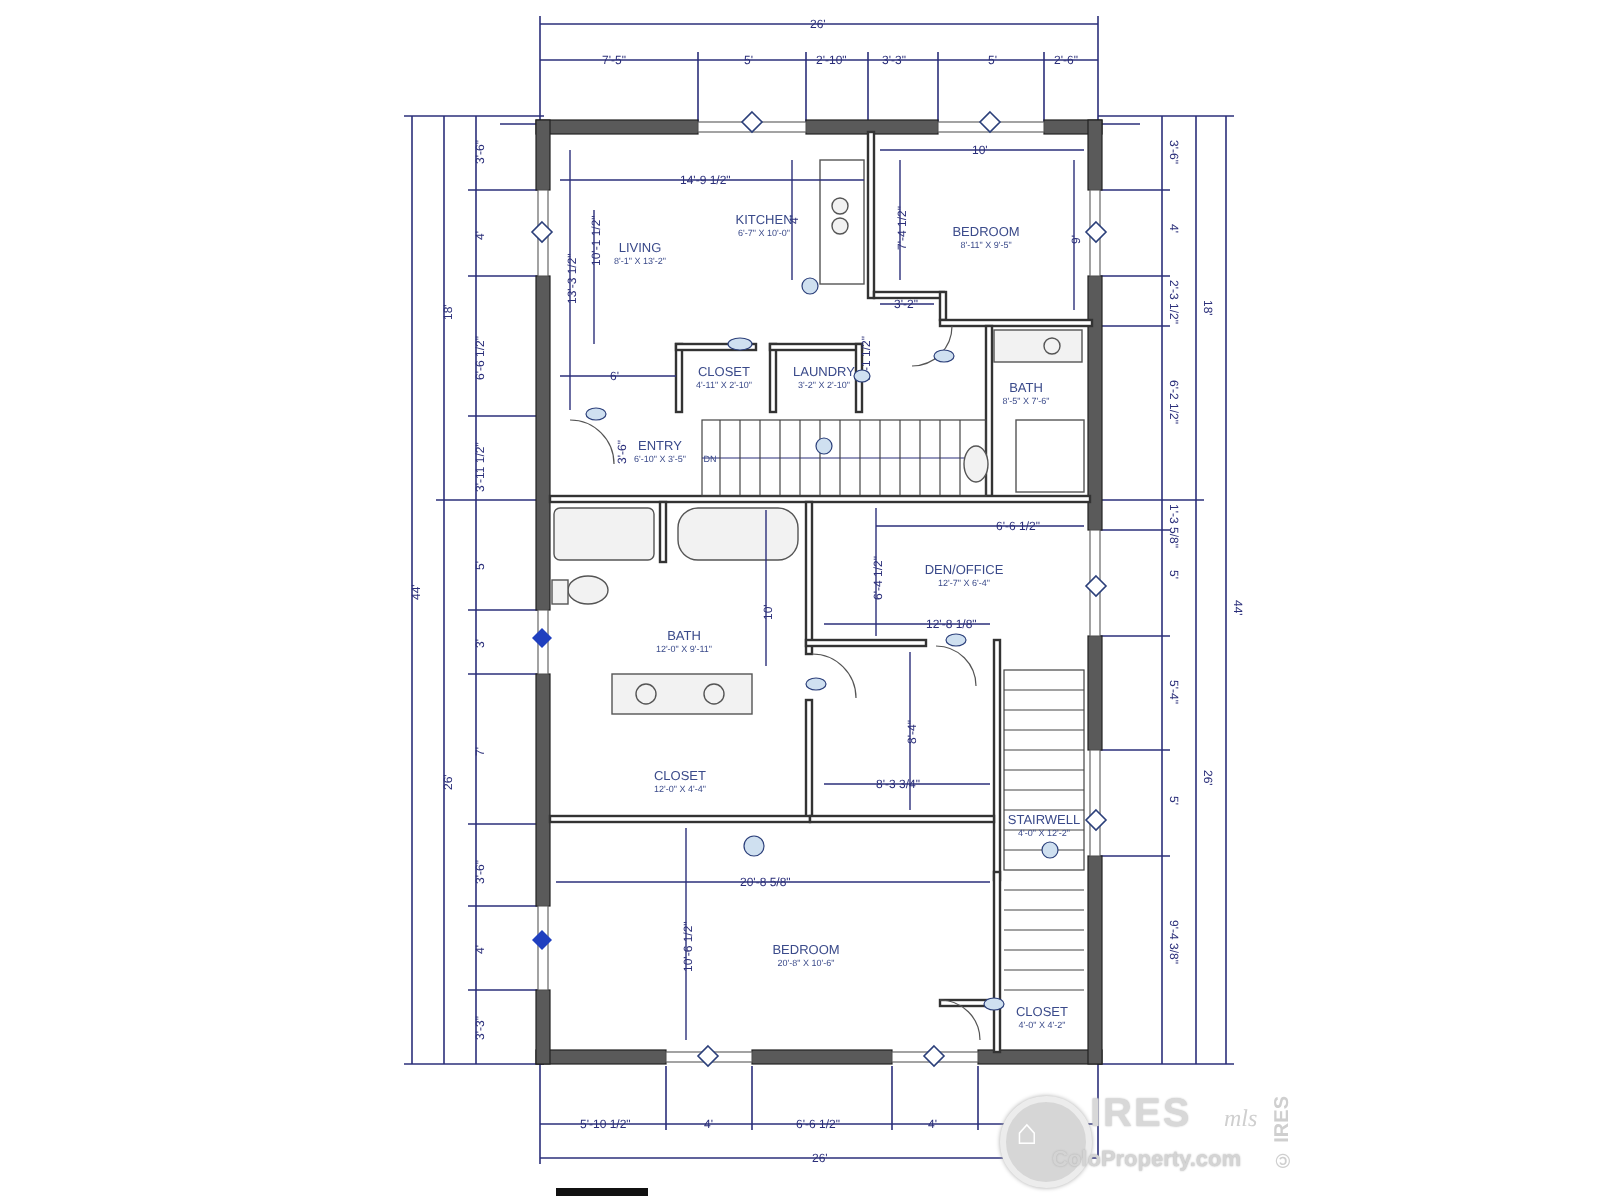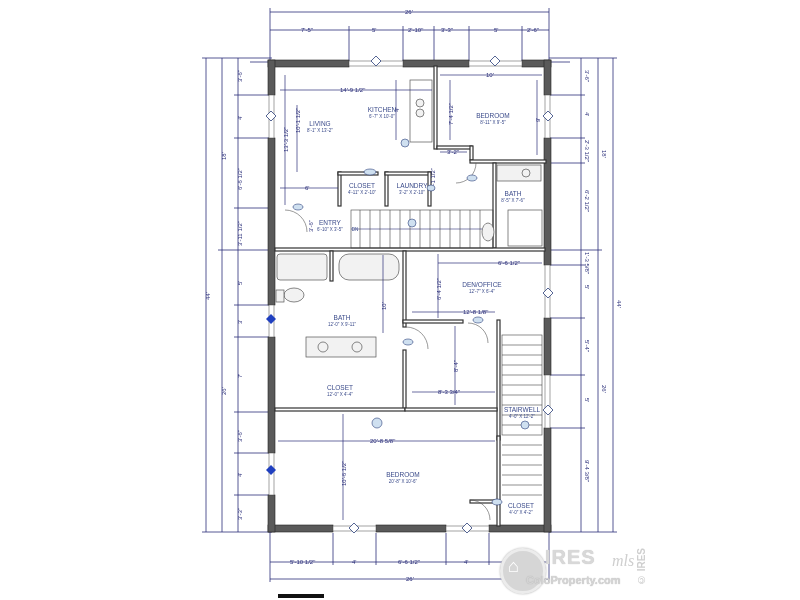--- a/index.html
+++ b/index.html
@@ -2,21 +2,21 @@
 <html><head>
 <meta charset="utf-8">
 <style>
   html,body{margin:0;padding:0;background:#fff;}
   body{width:800px;height:600px;position:relative;overflow:hidden;font-family:"Liberation Sans",sans-serif;}
   svg{position:absolute;left:0;top:0;}
   .dim{fill:#2b2f7a;font-family:"Liberation Sans",sans-serif;font-size:6px;}
   .room{fill:#3a4a8a;font-family:"Liberation Sans",sans-serif;font-size:6.5px;text-anchor:middle;}
   .roomsz{fill:#3a4a8a;font-family:"Liberation Sans",sans-serif;font-size:4.5px;text-anchor:middle;}
   .wm-ires{position:absolute;left:545px;top:546px;font-size:20px;font-weight:bold;color:#d8d8d8;letter-spacing:1px;font-family:"Liberation Sans",sans-serif;text-shadow:0 0 1px #bbb;}
-  .wm-mls{position:absolute;left:612px;top:552px;font-size:16px;font-style:italic;color:#cfcfcf;font-family:"Liberation Serif",serif;}
+  .wm-mls{position:absolute;left:612px;top:552px;font-size:12px;font-style:italic;color:#cfcfcf;font-family:"Liberation Serif",serif;}
   .wm-url{position:absolute;left:526px;top:574px;font-size:11px;font-weight:bold;color:#d4d4d4;font-family:"Liberation Sans",sans-serif;text-shadow:0 0 1px #aaa;}
   .wm-copy{position:absolute;left:636px;top:548px;font-size:10px;font-weight:bold;color:#cfcfcf;writing-mode:vertical-rl;transform:rotate(180deg);font-family:"Liberation Sans",sans-serif;}
   .wm-circle{position:absolute;left:500px;top:548px;width:40px;height:40px;border-radius:50%;background:#d6d6d6;border:3px solid #ececec;box-shadow:0 0 2px #aaa;}
   .wm-house{position:absolute;left:508px;top:556px;font-size:18px;color:#fff;}
   .scalebar{position:absolute;left:278px;top:594px;width:46px;height:4px;background:#111;}
 </style>
 </head>
 <body>
 
 <svg width="800" height="600" viewBox="0 0 800 600">

